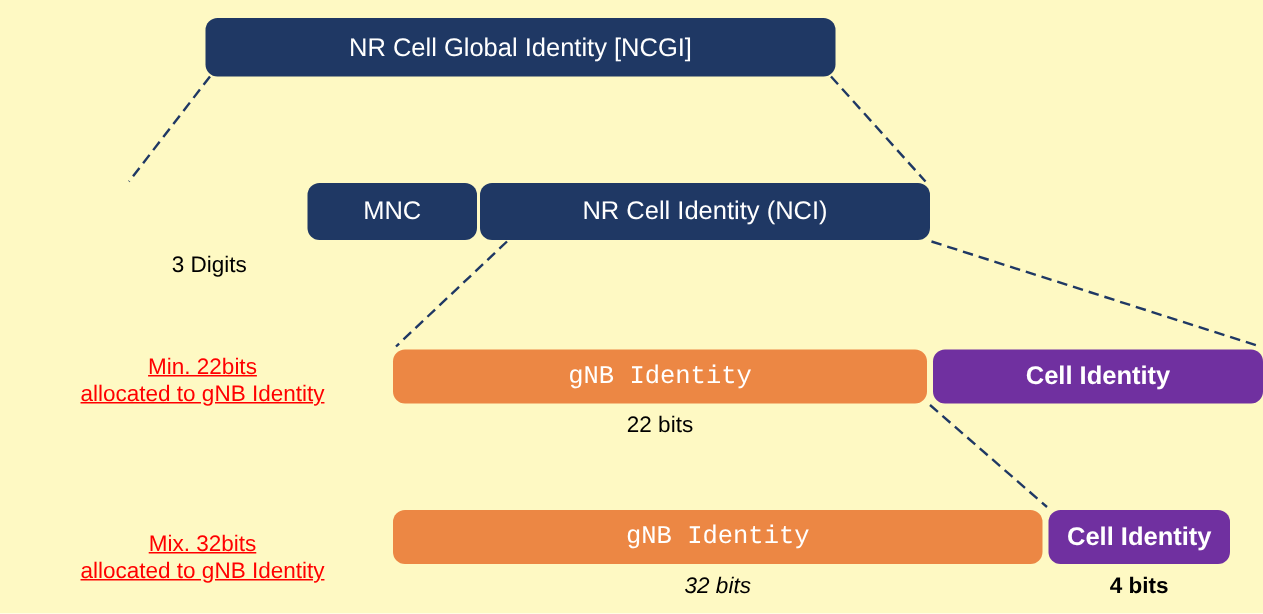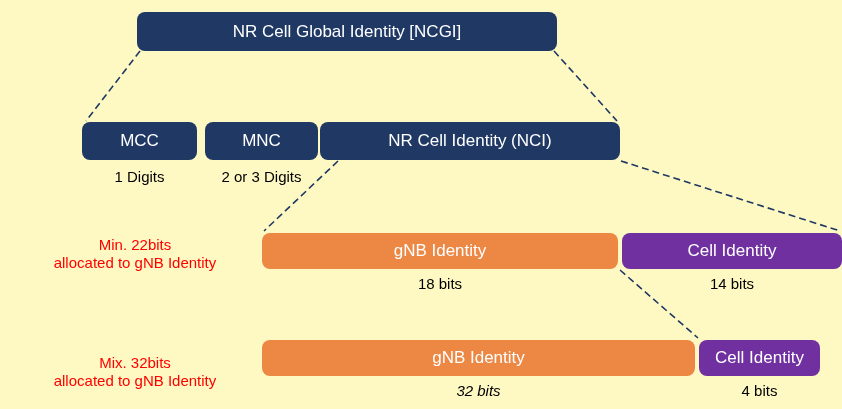--- a/index.html
+++ b/index.html
@@ -26,88 +26,85 @@
     position: absolute;
     display: flex;
     align-items: center;
     justify-content: center;
     color: #ffffff;
     border-radius: 8px;
     font-size: 17px;
     white-space: nowrap;
   }
   .navy   { background: var(--navy, #1F3864); }
-  .orange { background: var(--orange, #EC8744); }
-  .purple { background: var(--purple, #7030A0); }
+  .orange { background: var(--orange, #EC8744); font-family: Liberation Mono, monospace; }
+  .purple { background: var(--purple, #7030A0); font-weight: bold; }
   .sub {
     position: absolute;
     color: #000000;
     font-size: 15px;
     text-align: center;
   }
   .note {
     position: absolute;
     color: var(--red, #FF0000);
     font-size: 15px;
     line-height: 18px;
     text-align: center;
   }
-  .note span { display: block; }
+  .note span { display: block; text-decoration: underline; }
 
   .ncgi-box   { left: 137px; top: 12px;  width: 420px; height: 39px; }
   .mcc-box    { left: 82px;  top: 122px; width: 115px; height: 38px; }
   .mnc-box    { left: 205px; top: 122px; width: 113px; height: 38px; }
   .nci-box    { left: 320px; top: 122px; width: 300px; height: 38px; }
   .sub-mcc    { left: 82px;  top: 168px; width: 115px; }
   .sub-mnc    { left: 193px; top: 168px; width: 137px; }
   .sub-nci    { left: 320px; top: 168px; width: 300px; }
 
   .gnb1-box   { left: 262px; top: 233px; width: 356px; height: 36px; }
   .cell1-box  { left: 622px; top: 233px; width: 220px; height: 36px; }
   .sub-gnb1   { left: 262px; top: 275px; width: 356px; }
   .sub-cell1  { left: 622px; top: 275px; width: 220px; }
 
   .gnb2-box   { left: 262px; top: 340px; width: 433px; height: 36px; }
   .cell2-box  { left: 699px; top: 340px; width: 121px; height: 36px; }
   .sub-gnb2   { left: 262px; top: 382px; width: 433px; font-style: italic; }
-  .sub-cell2  { left: 699px; top: 382px; width: 121px; }
+  .sub-cell2  { left: 699px; top: 382px; width: 121px; font-weight: bold; }
 
   .note-min   { left: 15px;  top: 236px; width: 240px; }
   .note-max   { left: 15px;  top: 354px; width: 240px; }
 </style>
 </head>
 <body>
 
 <div class="canvas">
 
   <svg class="connectors" width="842" height="409" viewBox="0 0 842 409">
     <line class="dash" x1="140" y1="51" x2="86" y2="121"></line>
     <line class="dash" x1="554" y1="51" x2="617" y2="121"></line>
     <line class="dash" x1="338" y1="161" x2="264" y2="231"></line>
     <line class="dash" x1="621" y1="161" x2="840" y2="231"></line>
     <line class="dash" x1="620" y1="270" x2="698" y2="338"></line>
   </svg>
 
   <div class="box navy ncgi-box">NR Cell Global Identity [NCGI]</div>
 
-  <div class="box navy mcc-box">MCC</div>
   <div class="box navy nci-box">NR Cell Identity (NCI)</div>
   <div class="box navy mnc-box">MNC</div>
 
-  <div class="sub sub-mcc">1 Digits</div>
-  <div class="sub sub-mnc">2 or 3 Digits</div>
+  <div class="sub sub-mcc">3 Digits</div>
 
   <div class="note note-min">
     <span>Min. 22bits</span>
     <span>allocated to gNB Identity</span>
   </div>
   <div class="box orange gnb1-box">gNB Identity</div>
   <div class="box purple cell1-box">Cell Identity</div>
-  <div class="sub sub-gnb1">18 bits</div>
-  <div class="sub sub-cell1">14 bits</div>
+  <div class="sub sub-gnb1">22 bits</div>
 
   <div class="note note-max">
     <span>Mix. 32bits</span>
     <span>allocated to gNB Identity</span>
   </div>
   <div class="box orange gnb2-box">gNB Identity</div>
   <div class="box purple cell2-box">Cell Identity</div>
   <div class="sub sub-gnb2">32 bits</div>
   <div class="sub sub-cell2">4 bits</div>
 

